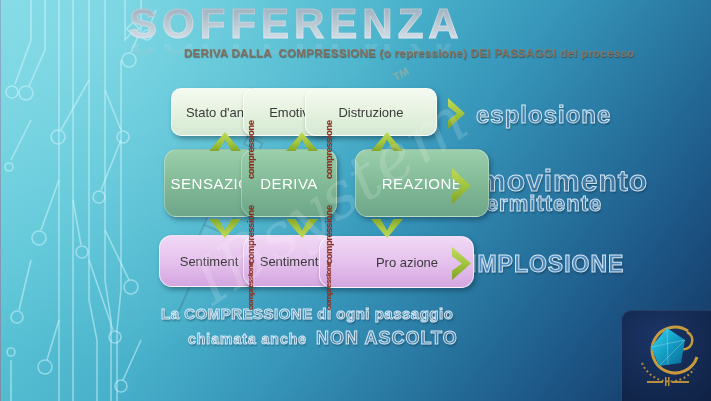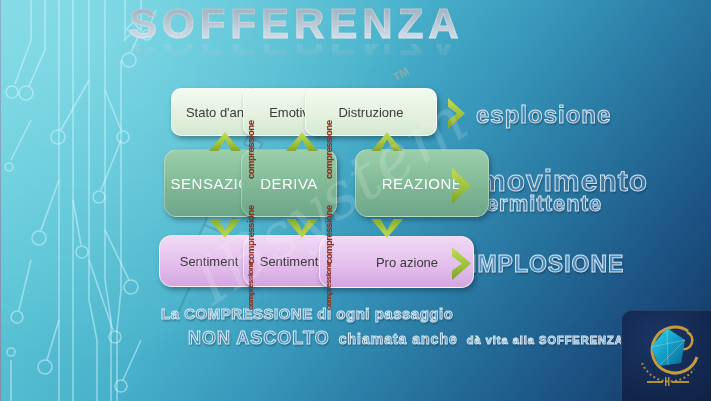--- a/index.html
+++ b/index.html
@@ -172,20 +172,21 @@
       <line x1="52" y1="60" x2="76" y2="60"></line>
         <line x1="52" y1="80" x2="76" y2="80"></line>
       <line x1="52" y1="100" x2="76" y2="100"></line>
       <path d="M58 135 L70 135 L66 150 L62 150 Z"></path>
       <line x1="64" y1="150" x2="64" y2="192"></line>
     </g>
   </svg>
 
   <div class="title">SOFFERENZA</div>
   <div class="title-reflect">SOFFERENZA</div>
+  <div class="subtitle">DERIVA DALLA  COMPRESSIONE (o repressione) DEI PASSAGGI del processo</div>
 
   <div class="brandmark">IBsystem</div>
   <div class="brand-tm">TM</div>
 
   <div>
 
     <div class="cell rowtop r1c1">
         <span>Stato d'an</span>
       </div>
     <div class="cell rowtop r1c2">
@@ -245,23 +246,22 @@
     <div class="pointer pt2"></div>
     <div class="pointer pt3"></div>
     <div class="outline lbl-esplosione">esplosione</div>
     <div class="outline lbl-movimento">movimento</div>
     <div class="outline lbl-intermittente">intermittente</div>
     <div class="outline lbl-implosione">IMPLOSIONE</div>
   </div>
 
   <div class="outline footer1">La COMPRESSIONE di ogni passaggio</div>
   <div class="footer2">
+    <span class="outline seg f2a">chiamata anche</span>
     <span class="outline seg f2b">NON ASCOLTO</span>
-    <span class="outline seg f2a">chiamata anche</span>
-    <span class="outline seg f2c">dà vita alla SOFFERENZA</span>
   </div>
 
   <div class="logo">
     <svg width="90" height="90" viewBox="0 0 90 90">
       <defs>
         <linearGradient id="gem" x1="0" y1="0" x2="1" y2="1">
           <stop offset="0" stop-color="#35d6f0"></stop>
             <stop offset="0.5" stop-color="#149fc6"></stop>
             <stop offset="1" stop-color="#0a6a96"></stop>
         </linearGradient>

